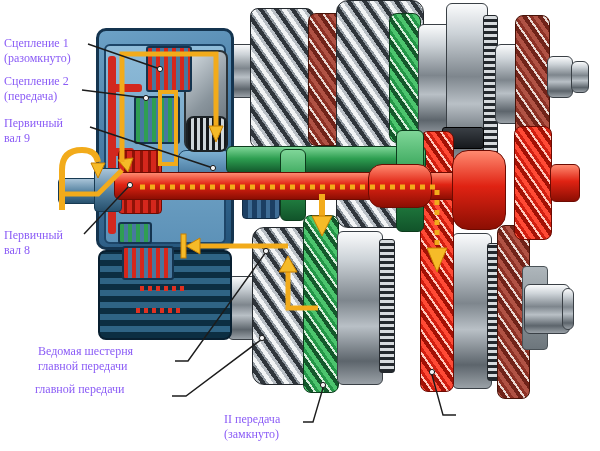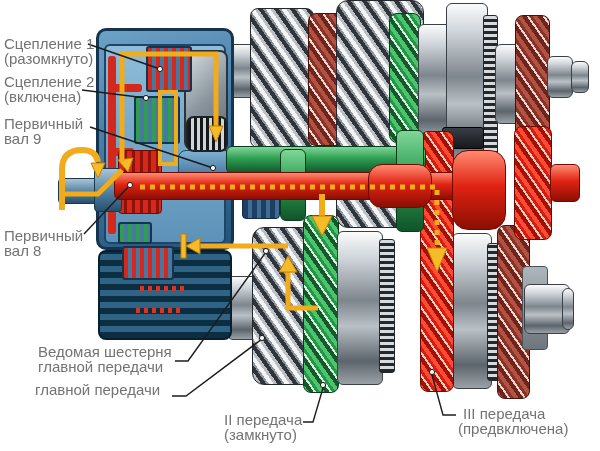--- a/index.html
+++ b/index.html
@@ -28,21 +28,21 @@
   .spring{background:repeating-linear-gradient(90deg,#15181b 0 3px,#cfd6da 3px 6px);border:2px solid #1c2226;border-radius:8px;}
   .blue-cone{background:linear-gradient(180deg,#7fb2d4,#35658c);border:1px solid #1d4568;border-radius:8px;}
   .red-hub{background:repeating-linear-gradient(90deg,#d5271c 0 5px,#8e1207 5px 8px);border:1px solid #6e0b02;border-radius:4px;}
   .ribs{background:repeating-linear-gradient(0deg,#0c2e42 0 6px,#2f6485 6px 12px);border:2px solid #081f30;border-radius:8px;}
   .red-dots{background:repeating-linear-gradient(90deg,#e03020 0 4px,rgba(0,0,0,0) 4px 8px);}
   .navy-stripes{background:repeating-linear-gradient(90deg,#1c3f63 0 5px,#3f6d96 5px 9px);border:1px solid #122c45;border-radius:4px;}
   .black-part{background:linear-gradient(180deg,#3a3f45,#16191d);border:1px solid #000;border-radius:3px;}
   .gray-bracket{background:linear-gradient(180deg,#aeb6bb,#6d767c);border:1px solid #4a5257;border-radius:4px;}
   
   #overlay{position:absolute;left:0;top:0;z-index:8;}
-  .lbl{position:absolute;z-index:9;color:#737373;font-size:15px;line-height:15px;white-space:nowrap;}
+  .lbl{position:absolute;z-index:9;color:#8b5cf6;font-size:12px;line-height:15px;white-space:nowrap;font-family:Liberation Serif, serif;}
   .z1{z-index:1}.z2{z-index:2}.z3{z-index:3}.z4{z-index:4}.z5{z-index:5}
 </style>
 </head>
 <body>
 
 <div id="stage">
 
   <div class="part smooth-silver z1" style="left:224px;top:44px;width:34px;height:54px"></div>
   <div class="part striped-silver z1" style="left:250px;top:8px;width:64px;height:140px"></div>
   <div class="part striped-maroon z1" style="left:308px;top:13px;width:38px;height:133px"></div>
@@ -149,39 +149,35 @@
         <circle cx="432" cy="372" r="2.6"></circle>
     </g>
   </svg>
 
   <div class="lbl" style="left:4px;top:36px">
     <div>Сцепление 1</div>
     <div>(разомкнуто)</div>
   </div>
   <div class="lbl" style="left:4px;top:74px">
     <div>Сцепление 2</div>
-    <div>(включена)</div>
+    <div>(передача)</div>
   </div>
   <div class="lbl" style="left:4px;top:116px">
     <div>Первичный</div>
     <div>вал 9</div>
   </div>
   <div class="lbl" style="left:4px;top:228px">
     <div>Первичный</div>
     <div>вал 8</div>
   </div>
   <div class="lbl" style="left:38px;top:344px">
     <div>Ведомая шестерня</div>
     <div>главной передачи</div>
   </div>
   <div class="lbl" style="left:35px;top:382px">
     <div>главной передачи</div>
   </div>
   <div class="lbl" style="left:224px;top:412px">
     <div>II передача</div>
     <div>(замкнуто)</div>
   </div>
-  <div class="lbl" style="left:458px;top:406px">
-    <div style="padding-left:5px">III передача</div>
-    <div>(предвключена)</div>
-  </div>
 
 </div>
 
 </body></html>

